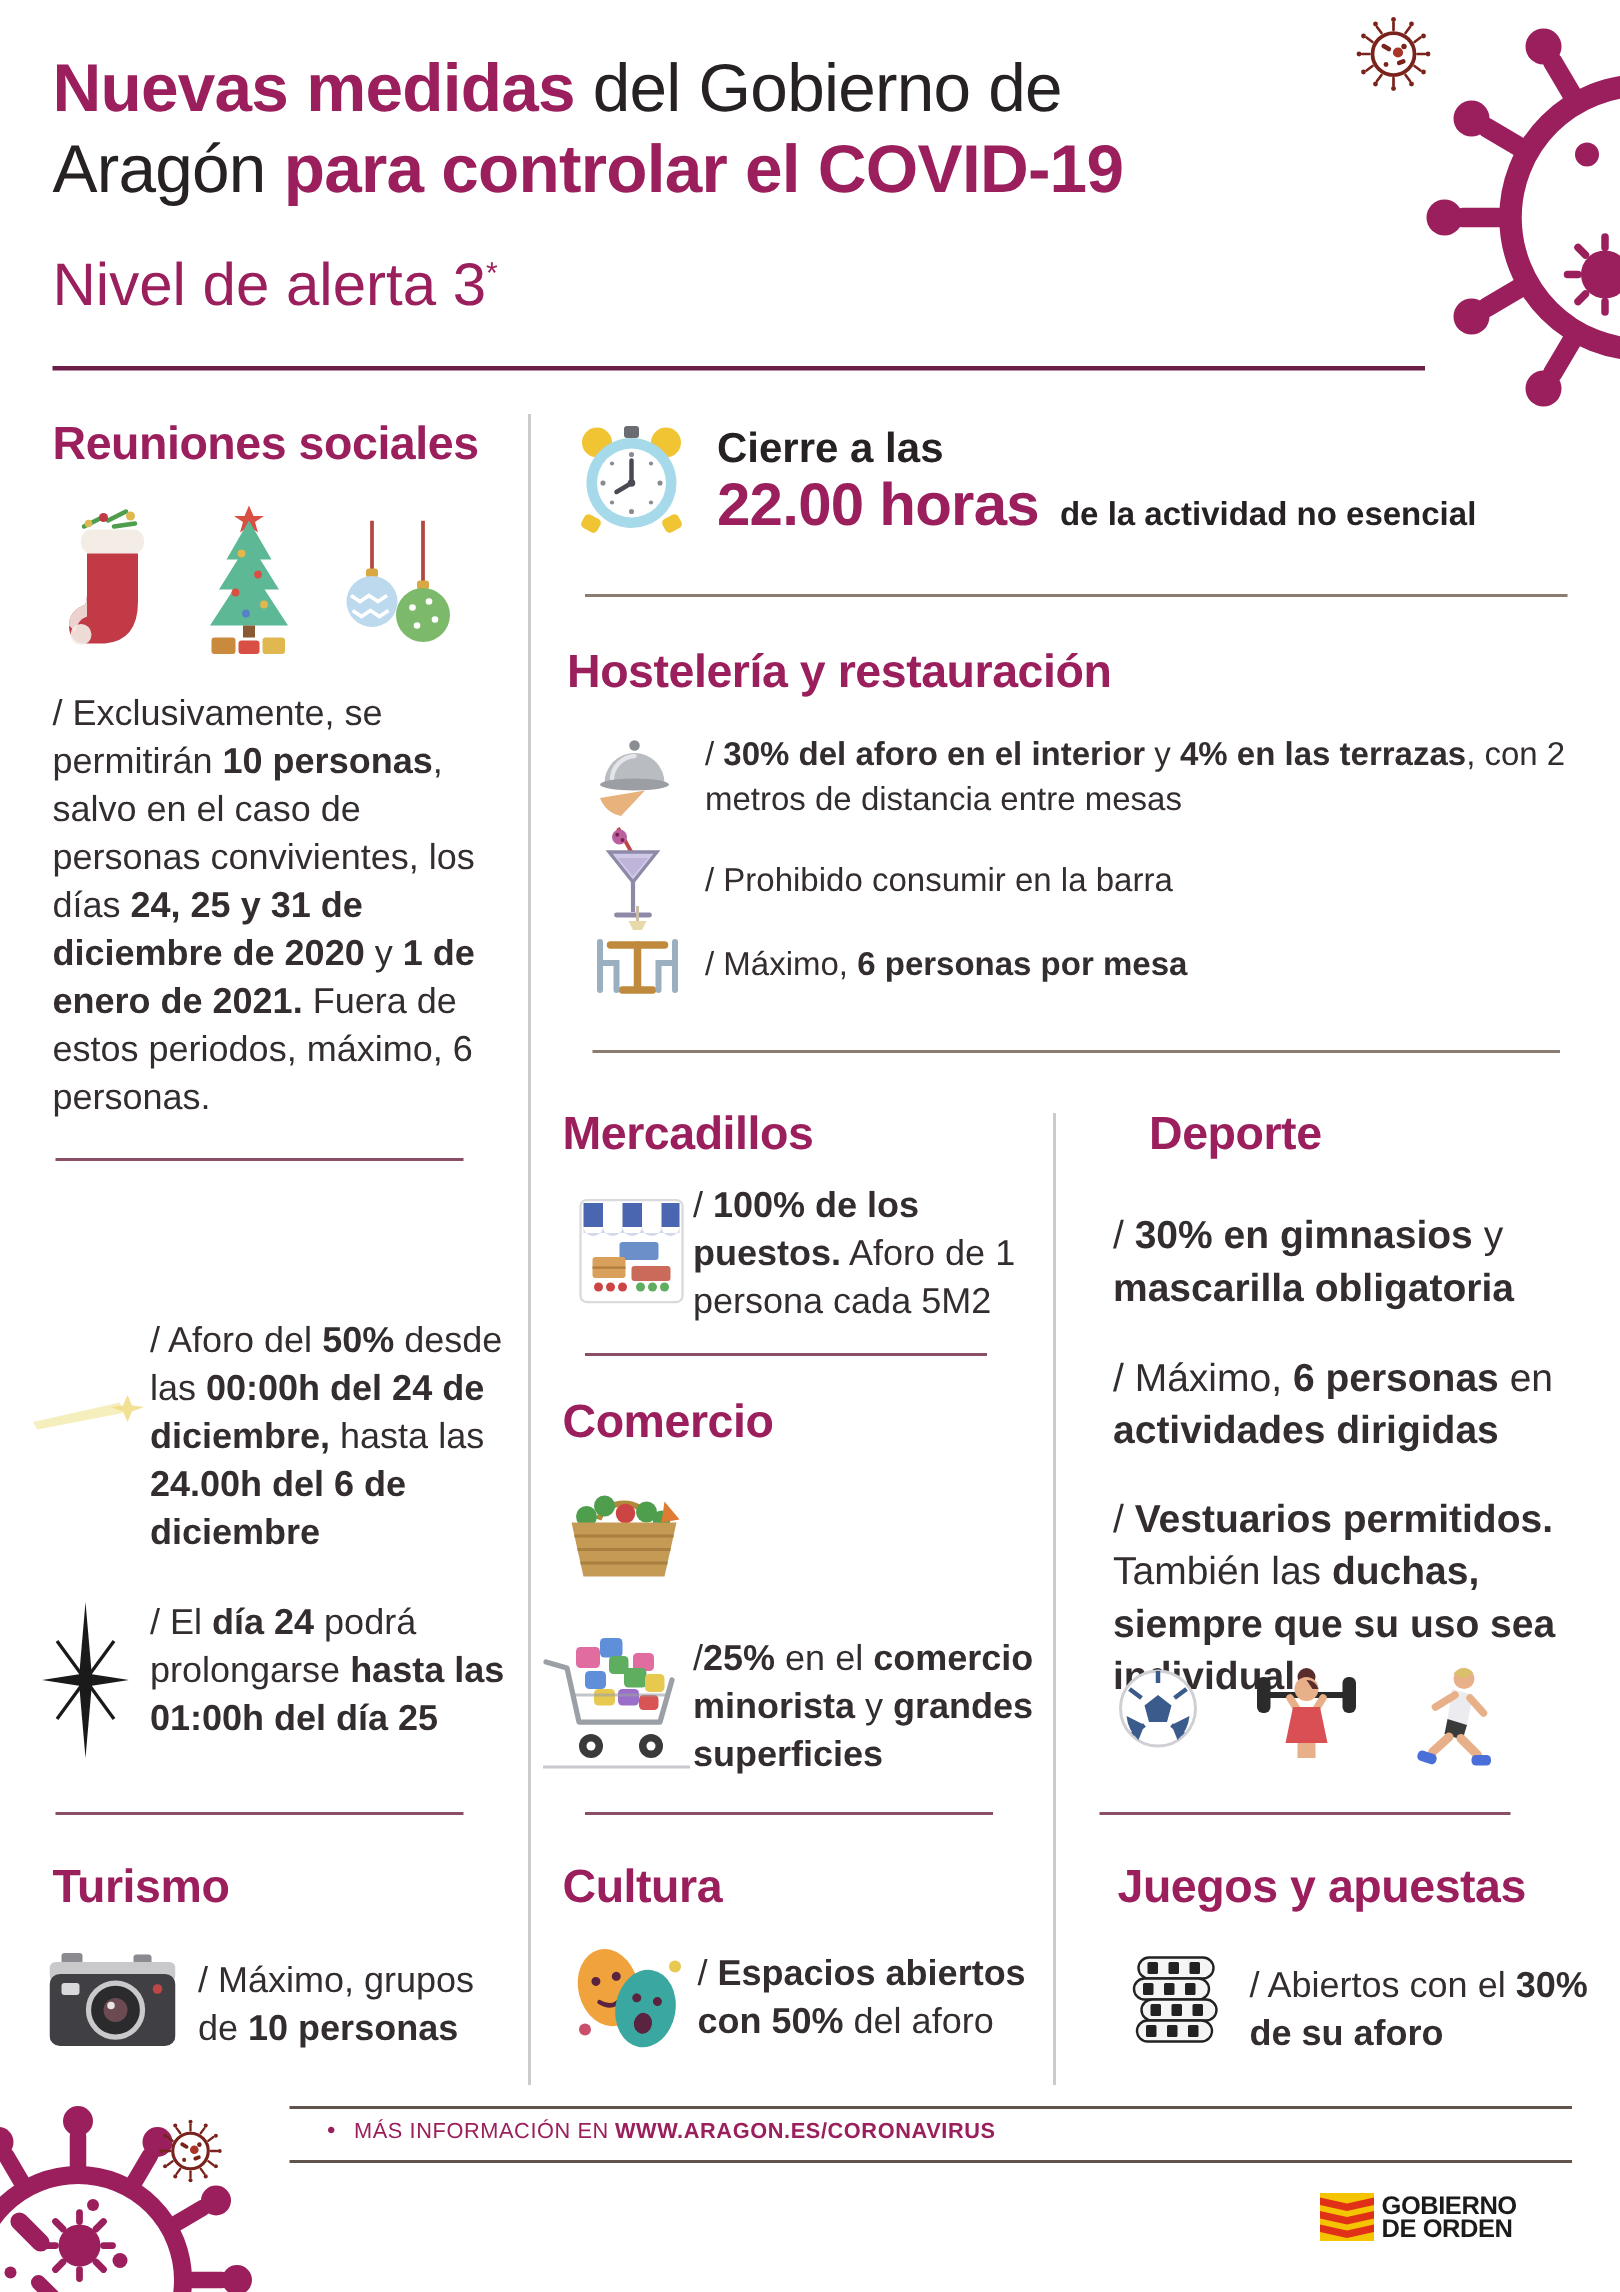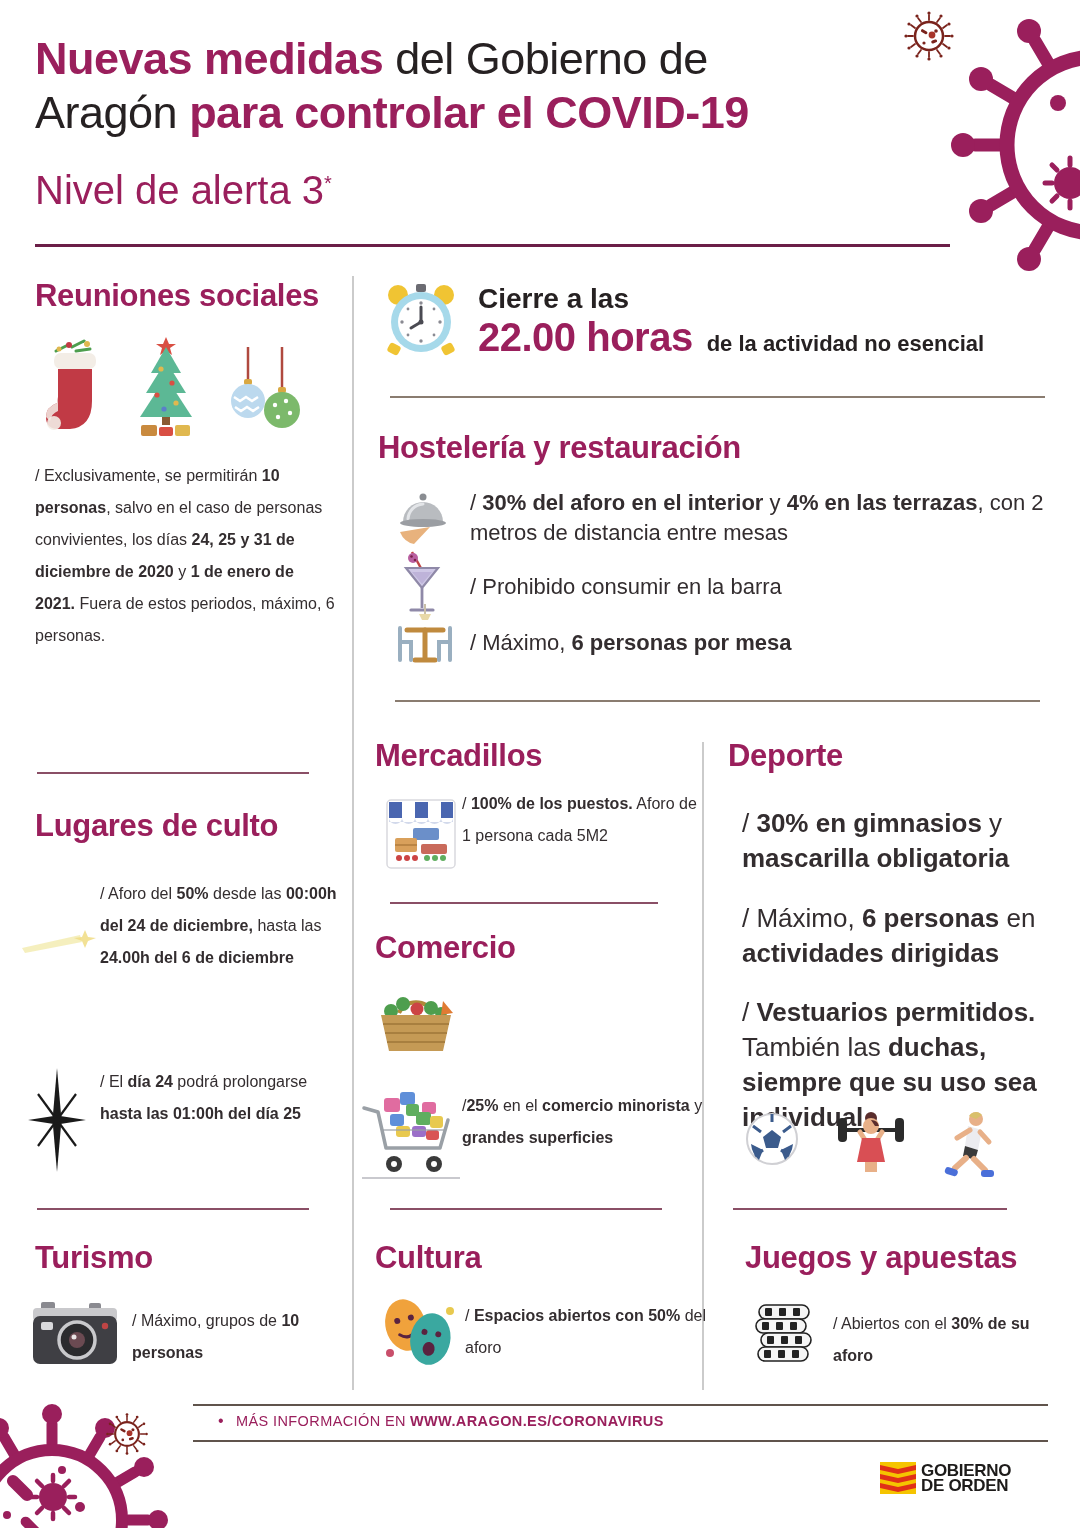--- a/index.html
+++ b/index.html
@@ -13,21 +13,21 @@
   .alert-row{display:flex;align-items:baseline;}
   .alert{font-size:40px;color:#9a1f5c;font-weight:400;}
   .alert sup{font-size:20px;}
   .order{font-size:20px;font-style:italic;font-weight:700;color:#262122;margin-left:30px;letter-spacing:0px;}
   .rule{position:absolute;background:#6b1e47;}
   .rule-mid{position:absolute;background:#8a7c70;}
   .divider{position:absolute;background:#8a4f66;}
   .vline{position:absolute;background:#cbcbcb;}
   
   .sec-h{font-size:31px;font-weight:700;color:#9a1f5c;letter-spacing:-0.3px;}
-  .body-txt{font-size:16px;line-height:32px;color:#332d2f;}
+  .body-txt{font-size:24px;line-height:32px;color:#332d2f;}
   .hos-txt{font-size:22px;line-height:30px;color:#332d2f;}
   .dep-txt{font-size:26px;line-height:35px;color:#332d2f;font-weight:400;}
   .cierre-intro{font-size:28px;font-weight:700;color:#262122;}
   .cierre-line2{display:flex;align-items:baseline;}
   .cierre-time{font-size:40px;font-weight:700;color:#9a1f5c;letter-spacing:-0.5px;}
   .cierre-scope{font-size:22px;font-weight:700;color:#262122;margin-left:14px;}
   
   .footer-line{position:absolute;background:#60544c;}
   .footer-info{display:flex;align-items:center;font-size:14.5px;color:#9a1f5c;letter-spacing:0.4px;}
   .footer-info .bullet{margin-right:12px;font-size:16px;}
@@ -193,21 +193,20 @@
         <circle cx="58" cy="54" r="2.2" fill="#ffffff"></circle>
       <circle cx="62" cy="66" r="2.2" fill="#ffffff"></circle>
         <circle cx="50" cy="70" r="2.2" fill="#ffffff"></circle>
     </svg>
   </div>
 
   <div class="abs body-txt" style="left:35px;top:460px;width:300px"><span>/ Exclusivamente, se permitirán </span><span class="b">10 personas</span><span>, salvo en el caso de personas convivientes, los días </span><span class="b">24, 25 y 31 de diciembre de 2020</span><span> y </span><span class="b">1 de enero de 2021.</span><span> Fuera de estos periodos, máximo, 6 personas.</span></div>
 
   <div class="divider" style="left:37px;top:772px;width:272px;height:2px"></div>
 
-  <div class="abs sec-h" style="left:35px;top:808px">Lugares de culto</div>
 
   <svg class="abs" style="left:22px;top:922px" width="78" height="38" viewBox="0 0 78 38">
     <polygon points="0,26 58,13 60,20 3,31" fill="#f2e9a8" opacity="0.75"></polygon>
     <polygon points="63,8 66,15 74,16 66,19 63,26 60,19 52,16 60,15" fill="#f0dc82" opacity="0.85"></polygon>
   </svg>
   <div class="abs body-txt" style="left:100px;top:878px;width:245px"><span>/ Aforo del </span><span class="b">50%</span><span>  desde las </span><span class="b">00:00h del 24 de diciembre,</span><span> hasta las </span><span class="b">24.00h del 6 de diciembre</span></div>
 
   <svg class="abs" style="left:28px;top:1068px" width="58" height="104" viewBox="0 0 58 104">
     <polygon points="29,0 33.5,52 29,104 24.5,52" fill="#1a1a1a"></polygon>
     <polygon points="0,52 29,47.5 58,52 29,56.5" fill="#1a1a1a"></polygon>
@@ -405,21 +404,21 @@
       <ellipse cx="54" cy="44" rx="20" ry="26" fill="#3aa8a0"></ellipse>
       <circle cx="47" cy="38" r="3" fill="#5a2340"></circle>
         <circle cx="61" cy="38" r="3" fill="#5a2340"></circle>
       <ellipse cx="54" cy="54" rx="6" ry="7" fill="#5a2340"></ellipse>
     </g>
     <circle cx="14" cy="58" r="4" fill="#c94f6b"></circle>
       <circle cx="74" cy="16" r="4" fill="#e8c94f"></circle>
   </svg>
   <div class="abs body-txt" style="left:465px;top:1300px;width:260px"><span>/ </span><span class="b">Espacios abiertos con 50%</span><span> del aforo</span></div>
 
-  <div class="abs sec-h" style="left:728px;top:738px">Deporte</div>
+  <div class="abs sec-h" style="left:766px;top:738px">Deporte</div>
   <div class="abs dep-txt" style="left:742px;top:806px;width:345px"><span>/ </span><span class="b">30% en gimnasios</span><span> y </span><span class="b">mascarilla obligatoria</span></div>
   <div class="abs dep-txt" style="left:742px;top:901px;width:345px"><span>/ Máximo, </span><span class="b">6 personas</span><span> en </span><span class="b">actividades dirigidas</span></div>
   <div class="abs dep-txt" style="left:742px;top:995px;width:345px"><span>/ </span><span class="b">Vestuarios permitidos.</span><span> También las </span><span class="b">duchas, siempre que su uso sea individual</span></div>
 
   <div class="abs" style="left:745px;top:1110px;width:250px;display:flex;align-items:flex-start;justify-content:space-between">
     <svg width="54" height="58" viewBox="0 0 54 58">
       <circle cx="27" cy="29" r="25" fill="#ffffff" stroke="#d0d0d4" stroke-width="2"></circle>
       <polygon points="27,20 36,27 33,38 21,38 18,27" fill="#3b5b8c"></polygon>
       <path d="M27,4 L27,12 M8,16 L16,22 M46,16 L38,22 M10,46 L18,40 M44,46 L36,40" stroke="#3b5b8c" stroke-width="3"></path>
       <path d="M6,34 A25,25 0 0 0 14,50 L18,40 Z" fill="#3b5b8c"></path>

